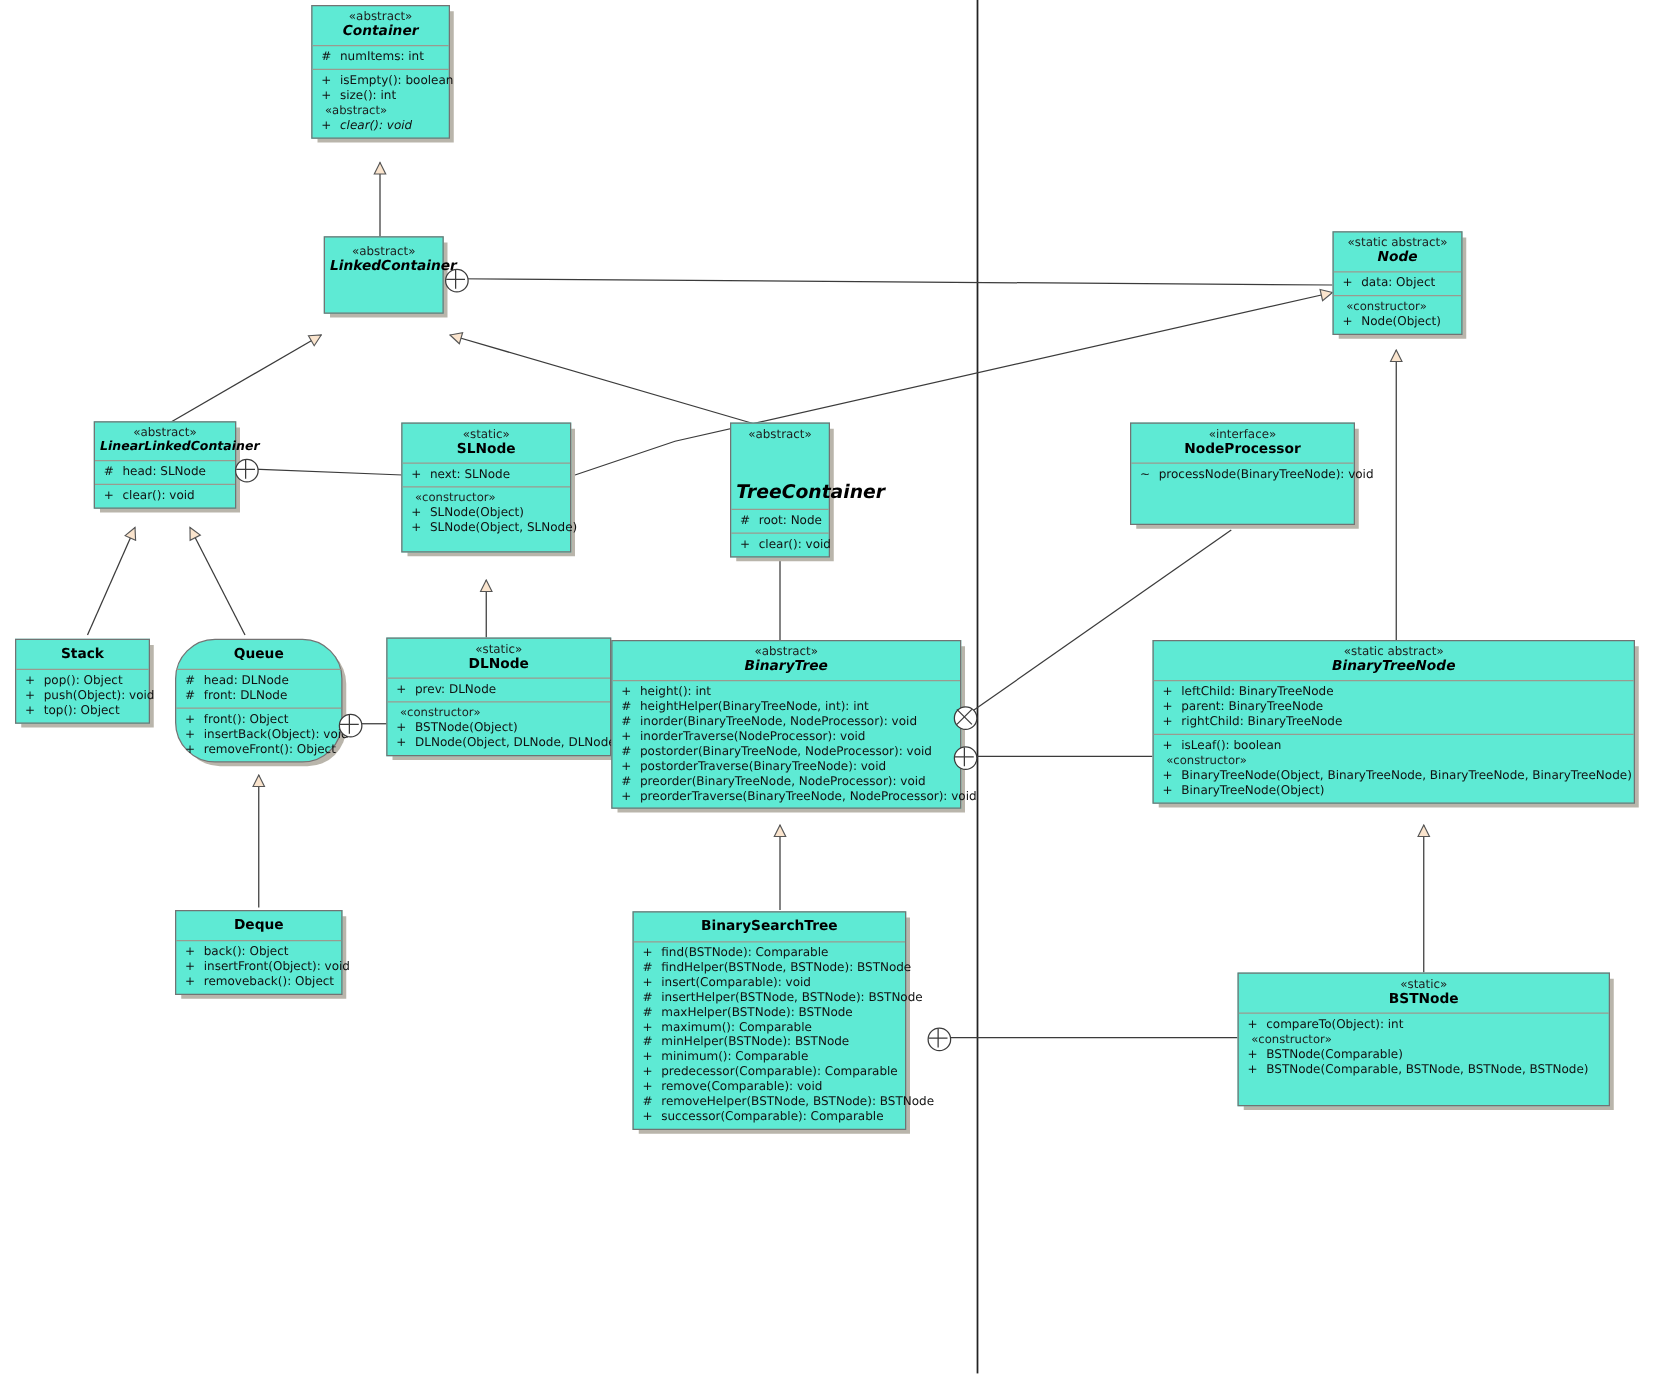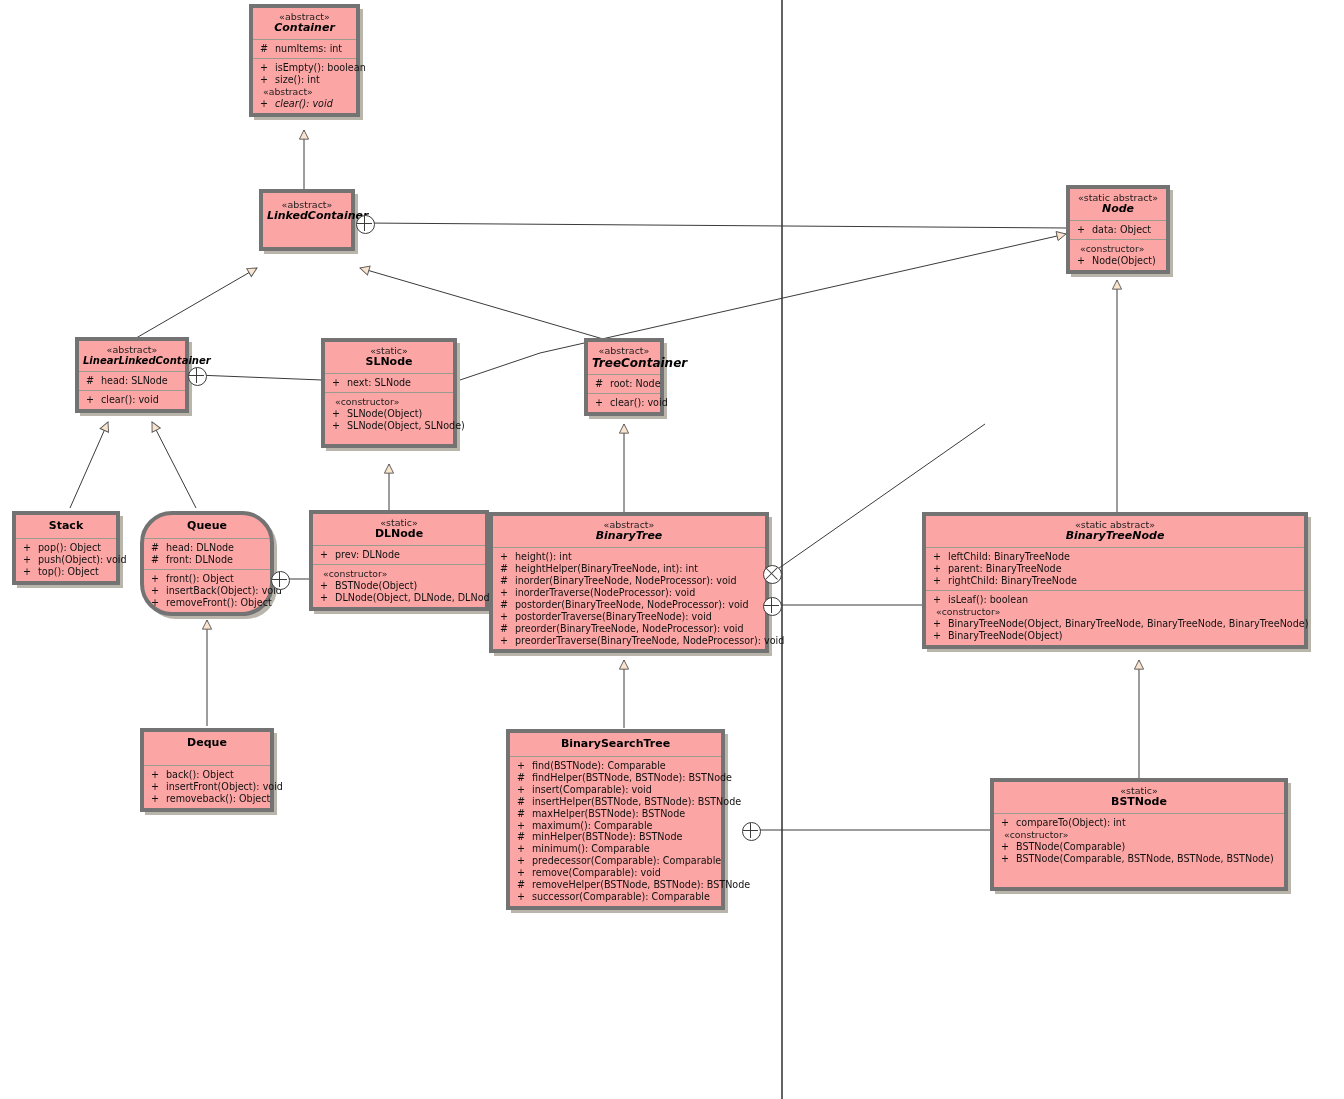--- a/index.html
+++ b/index.html
@@ -17,22 +17,22 @@
   #edges{
     position:absolute;
     left:0;top:0;
     width:1344px;height:1099px;
     pointer-events:none;
   }
   
   .uml{
     position:absolute;
     box-sizing:border-box;
-    background:#fca5a5;
-    border:4px solid #737373;
+    background:#5eead4;
+    border:1px solid #737373;
     box-shadow:4px 4px 0 -1px #b9b5ab;
     z-index:5;
   }
   .uml .hdr{
     padding:3px 4px 4px 4px;
     text-align:center;
     border-bottom:1px solid #9a9a8f;
     line-height:1.18;
   }
   .uml .stereo{
@@ -269,36 +269,48 @@
       <div class="row">
         <span class="vis">+</span>
         <span class="sig">SLNode(Object, SLNode)</span>
       </div>
     </div>
   </div>
 
   <div class="uml" style="left:584px; top:338px; width:80px;">
     <div class="hdr">
       <div class="stereo">«abstract»</div>
-      <div class="cname ital" style="font-size:12px;">TreeContainer</div>
+      <div class="cname ital" style="font-size:15px;margin-top:32px;">TreeContainer</div>
     </div>
     <div class="sect">
       <div class="row">
         <span class="vis">#</span>
         <span class="sig">root: Node</span>
       </div>
     </div>
     <div class="sect">
       <div class="row">
         <span class="vis">+</span>
         <span class="sig">clear(): void</span>
       </div>
     </div>
   </div>
 
+  <div class="uml" style="left:904px; top:338px; width:180px; height:82px;">
+    <div class="hdr">
+      <div class="stereo">«interface»</div>
+      <div class="cname">NodeProcessor</div>
+    </div>
+    <div class="sect">
+      <div class="row">
+        <span class="vis">~</span>
+        <span class="sig">processNode(BinaryTreeNode): void</span>
+      </div>
+    </div>
+  </div>
 
   <div class="uml" style="left:12px; top:511px; width:108px;">
     <div class="hdr" style="padding-top:5px;padding-bottom:5px;text-align:center;">
       <div class="cname">Stack</div>
     </div>
     <div class="sect">
       <div class="row">
         <span class="vis">+</span>
         <span class="sig">pop(): Object</span>
       </div>
@@ -438,21 +450,21 @@
         <span class="sig">BinaryTreeNode(Object, BinaryTreeNode, BinaryTreeNode, BinaryTreeNode)</span>
       </div>
       <div class="row">
         <span class="vis">+</span>
         <span class="sig">BinaryTreeNode(Object)</span>
       </div>
     </div>
   </div>
 
   <div class="uml" style="left:140px; top:728px; width:134px;">
-    <div class="hdr" style="padding-top:5px;padding-bottom:15px;">
+    <div class="hdr" style="padding-top:5px;padding-bottom:5px;">
       <div class="cname">Deque</div>
     </div>
     <div class="sect">
       <div class="row">
         <span class="vis">+</span>
         <span class="sig">back(): Object</span>
       </div>
       <div class="row">
         <span class="vis">+</span>
         <span class="sig">insertFront(Object): void</span>

